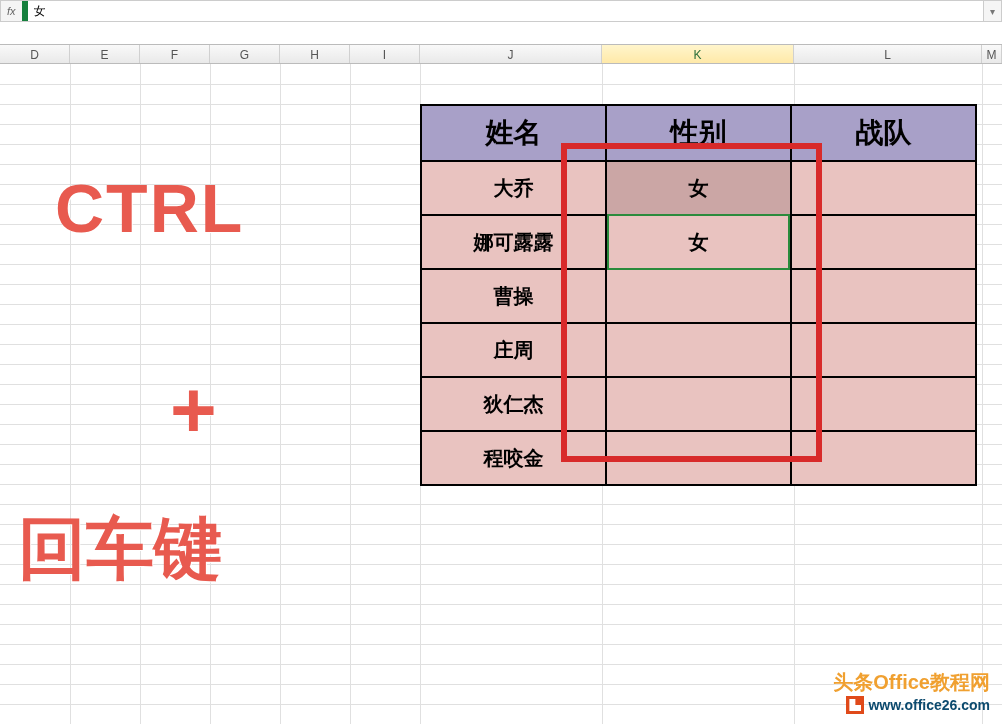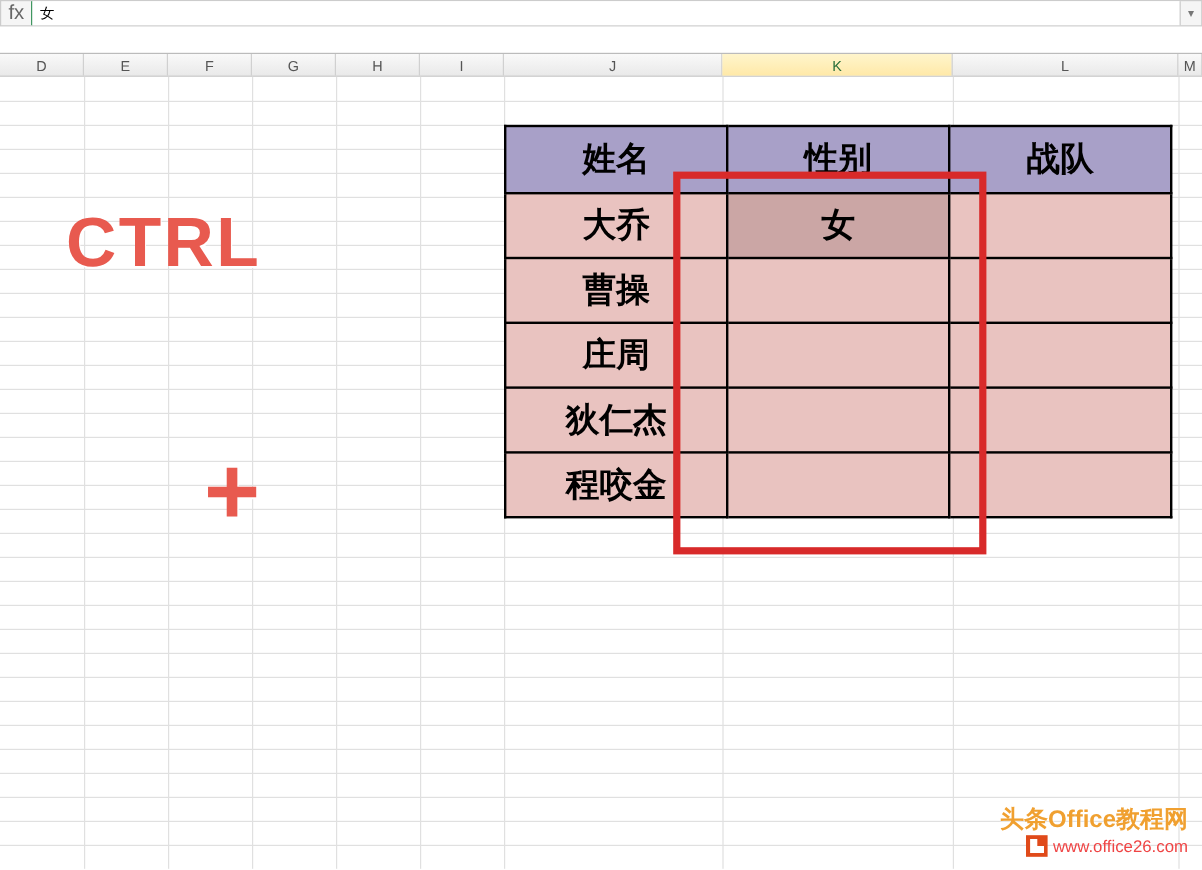--- a/index.html
+++ b/index.html
@@ -13,24 +13,25 @@
     }
     .formula-bar {
       display: flex;
       align-items: center;
       border: 1px solid #ccc;
       height: 22px;
       background: #f5f5f5;
       position: relative;
     }
     .fx-label {
-      font-size: 17px;
+      font-style: italic;
+      font-size: 11px;
       color: #666;
       padding: 0 6px;
-      border-right: 1px solid #15803d;
+      border-right: 6px solid #15803d;
       height: 100%;
       display: flex;
       align-items: center;
     }
     .formula-input {
       flex: 1;
       border: none;
       background: #fff;
       font-size: 12px;
       padding: 0 6px;
@@ -91,42 +92,42 @@
       font-weight: bold;
     }
     .data-table th {
       background: #a8a0c8;
       font-size: 28px;
       height: 56px;
       color: #000;
     }
     .data-table td {
       background: #e9c3c0;
-      font-size: 28px;
+      font-size: 20px;
       height: 54px;
       color: #000;
     }
     .col-name { width: 185px; }
     .col-gender { width: 185px; }
     .col-team { width: 185px; }
     .selected-a { background: #cba6a5 !important; }
     .selected-b { background: #cba6a5 !important; border: 2px solid #fff; }
     .active-cell { position: relative; }
     .active-cell::after {
       content: "";
       position: absolute;
       top: -2px; left: 0; right: 0; bottom: -2px;
       border: 2px solid #2a8b3c;
       pointer-events: none;
     }
     .overlay-text {
       position: absolute;
       color: #e85a4f;
       font-weight: bold;
-      font-size: 58px;
+      font-size: 68px;
       font-family: "Microsoft YaHei", sans-serif;
       text-shadow: 1px 1px 0 #fff;
     }
     .overlay-text.ctrl { left: 55px; top: 105px; letter-spacing: 2px; }
     .overlay-text.plus { left: 170px; top: 300px; font-size: 80px; }
     .overlay-text.enter { left: 18px; top: 440px; }
     .red-box {
       position: absolute;
       border: 6px solid #d82a2a;
       pointer-events: none;
@@ -159,22 +160,22 @@
     }
     .wm-logo::before {
       content: "";
       position: absolute;
       left: 3px; top: 3px;
       width: 12px; height: 12px;
       background: #fff;
       clip-path: polygon(0 0,50% 0,50% 50%,100% 50%,100% 100%,0 100%);
     }
     .wm-text {
-      color: #ef4444;
-      font-weight: normal;
+      color: #0c4a6e;
+      font-weight: bold;
       font-size: 14px;
       text-align: right;
     }
   </style>
 </head>
 <body>
 
 <div class="formula-bar">
   <span class="fx-label">fx</span>
   <input class="formula-input" value="女" style="">
@@ -246,20 +247,25 @@
         <th class="col-team">战队</th>
       </tr>
     </thead>
     <tbody id="tbody">
         <tr>
           <td class="col-name">大乔</td>
           <td class="col-gender selected-a">女</td>
           <td class="col-team"></td>
         </tr>
         <tr>
+          <td class="col-name">娜可露露</td>
+          <td class="col-gender active-cell">女</td>
+          <td class="col-team"></td>
+        </tr>
+        <tr>
           <td class="col-name">曹操</td>
           <td class="col-gender"></td>
           <td class="col-team"></td>
         </tr>
         <tr>
           <td class="col-name">庄周</td>
           <td class="col-gender"></td>
           <td class="col-team"></td>
         </tr>
         <tr>
@@ -275,20 +281,23 @@
       </tbody>
   </table>
 
   <div class="red-box" style="left:561px; top:79px; width:261px; height:319px;"></div>
 
   <div class="overlay-text ctrl">
     <span>CTRL</span>
   </div>
   <div class="overlay-text plus">
     <span>+</span>
+  </div>
+  <div class="overlay-text enter">
+    <span>回车键</span>
   </div>
 
   <div class="watermark">
     <div class="wm-line1">头条Office教程网</div>
     <div class="wm-line2">
       <span class="wm-logo"></span>
       <span class="wm-text">www.office26.com</span>
     </div>
   </div>
 </div>

